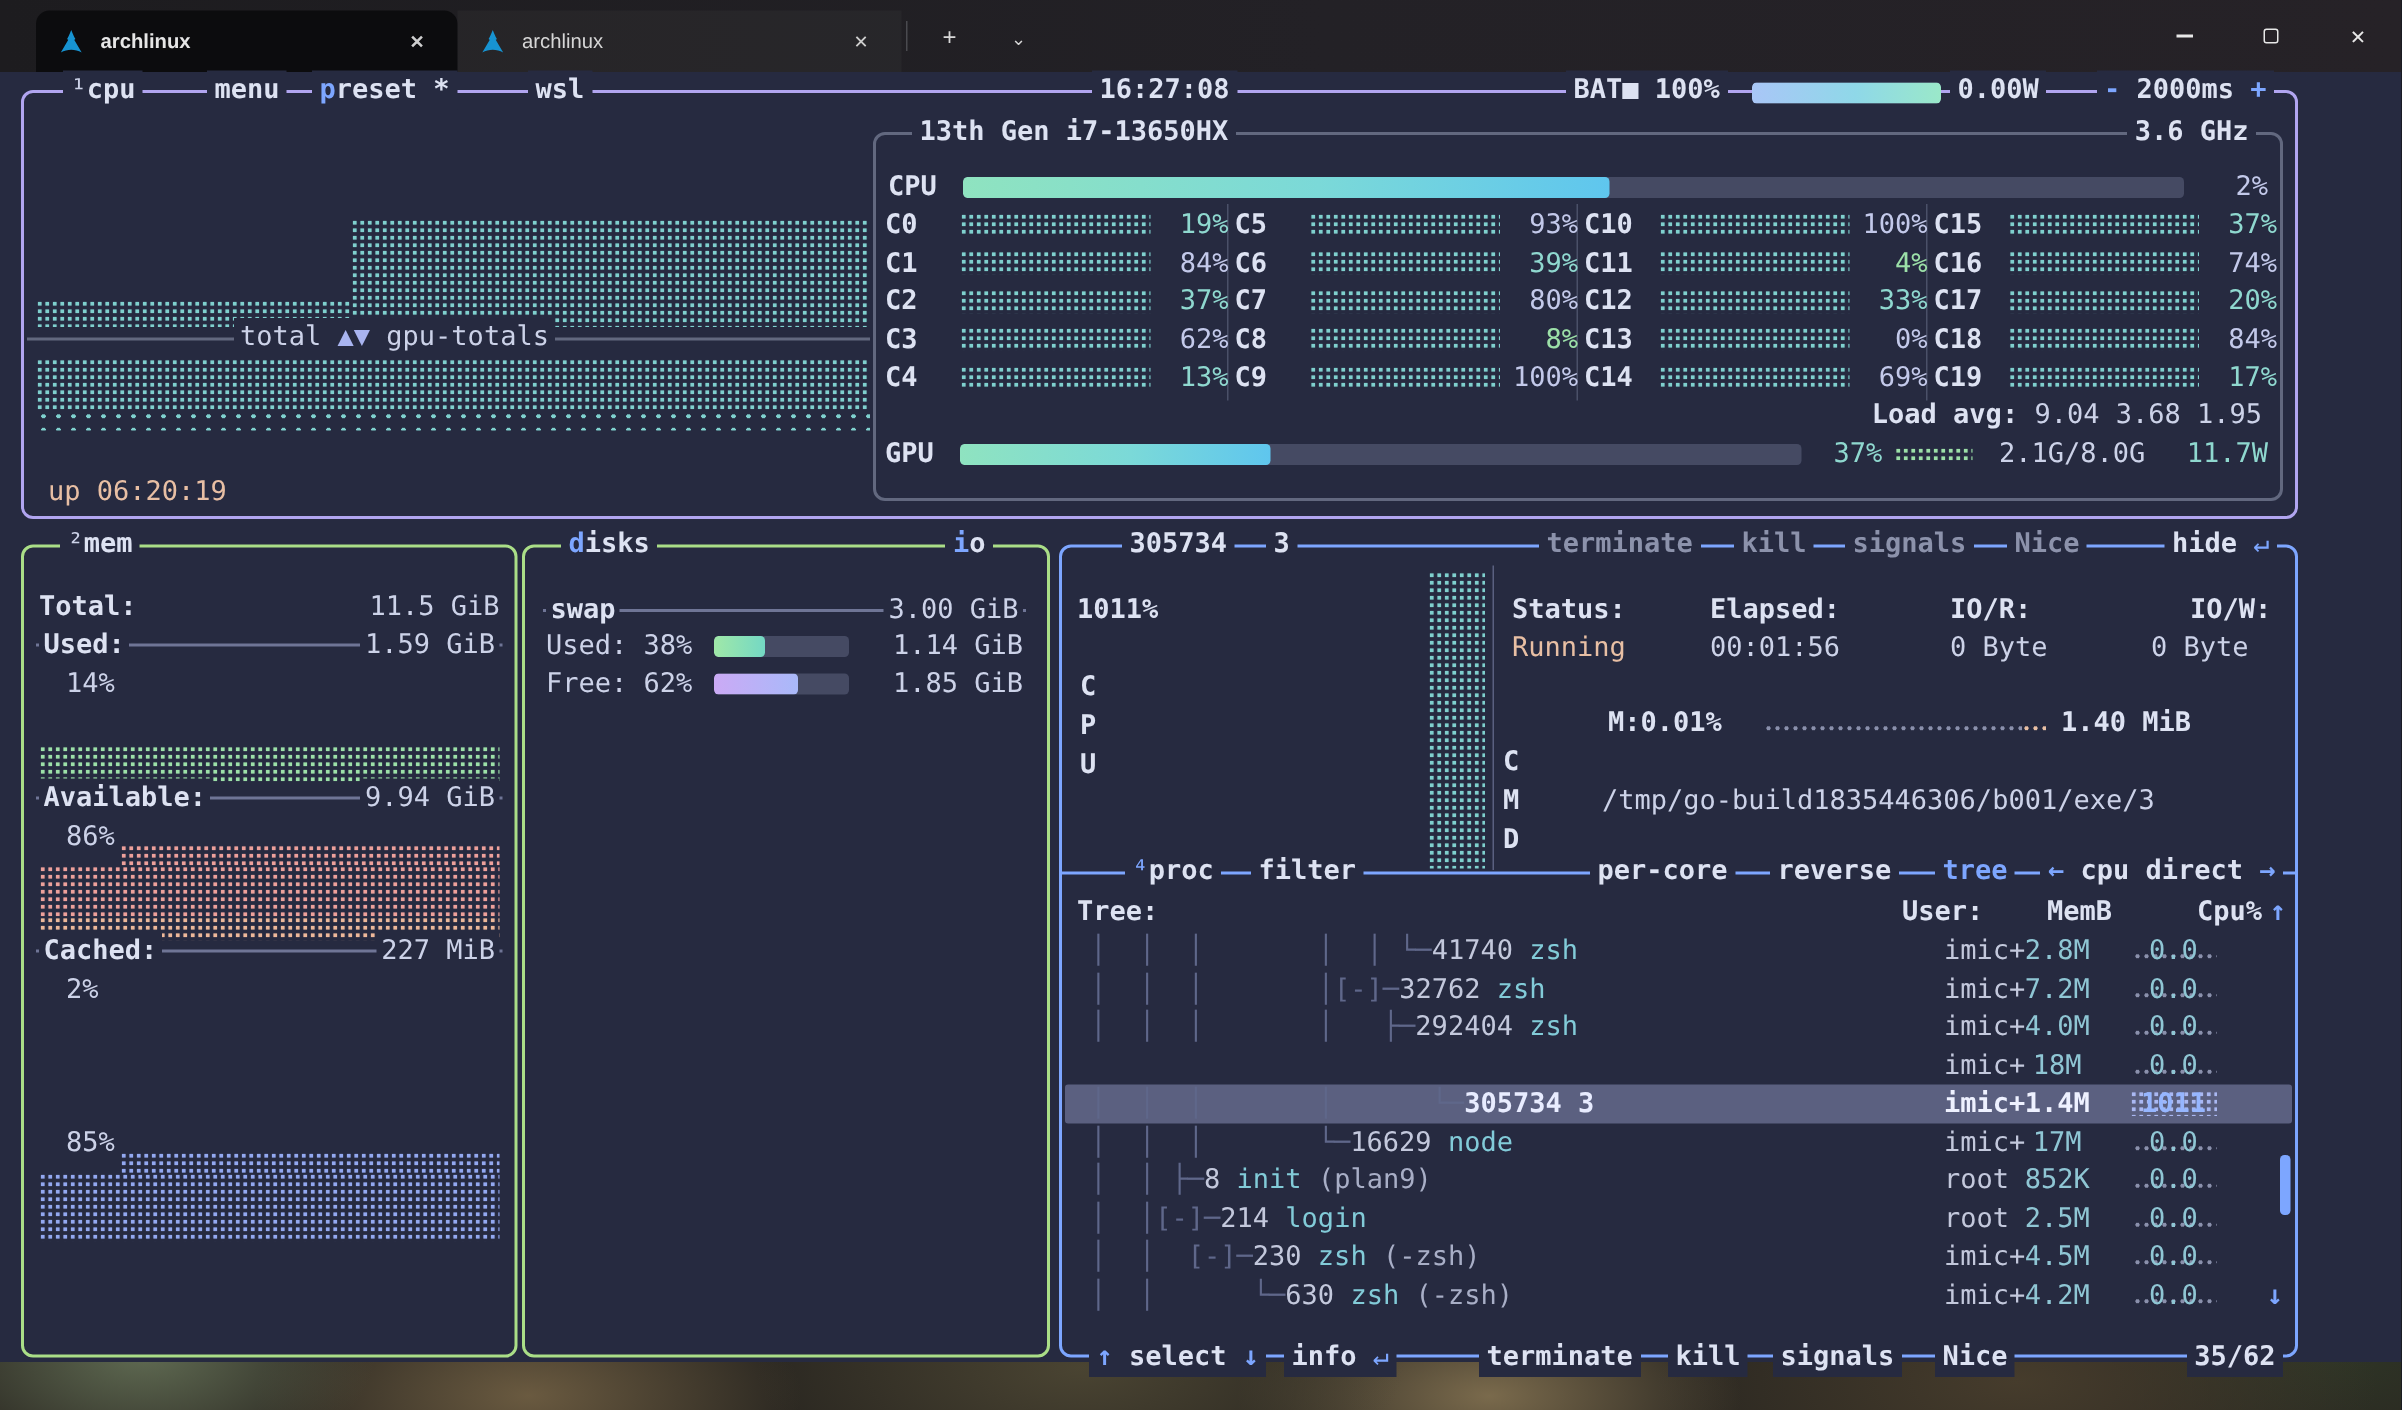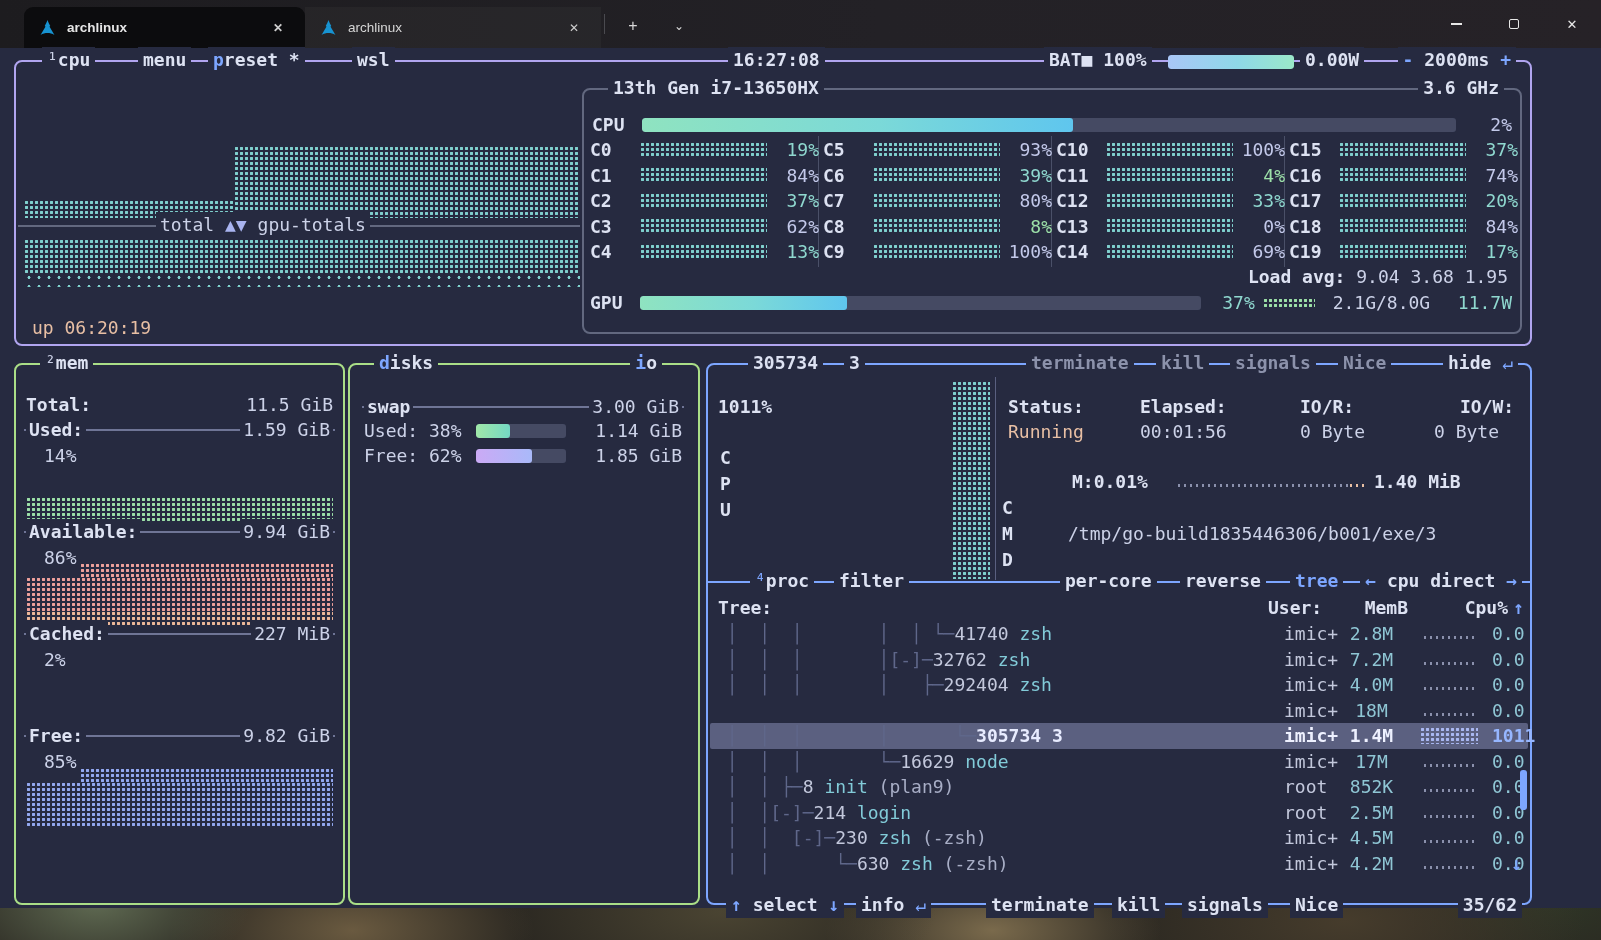--- a/index.html
+++ b/index.html
@@ -170,28 +170,28 @@
   .hdr-row .h-cpu{position:absolute;right:22px;font-weight:bold;color:var(--fgb);}
   .hdr-row .h-arrow{position:absolute;right:6px;color:var(--blue);font-weight:bold;}
   #proc-rows{position:absolute;left:2px;right:2px;top:256px;}
   .prow{position:relative;height:25.5px;}
   .prow.sel{background:var(--selbg);border-radius:2px;}
   .ptree{position:absolute;left:6px;white-space:pre;color:#5f678a;}
   .ppid{color:#c3c8dc;}
   .pname{color:var(--cyanname);}
   .pargs{color:#a8aec6;}
   .prow.sel .ppid,.prow.sel .pname{color:#e8ecff;font-weight:bold;}
-  .puser{position:absolute;left:574px;color:#c3c8dc;}
+  .puser{position:absolute;left:586px;color:#c3c8dc;}
   .prow.sel .puser{color:#eef1ff;font-weight:bold;}
   .pmem{position:absolute;left:625px;width:73px;text-align:center;color:var(--valcyan);}
   .prow.sel .pmem{color:#eef1ff;font-weight:bold;}
   .pdots{position:absolute;left:712px;top:12px;width:56px;height:9px;
     background-image:radial-gradient(circle,#8a90ac 1.3px,transparent 1.5px);background-size:6px 9px;}
   .pbraille{position:absolute;left:710px;top:4px;width:58px;height:17px;--dc:#aab8f2;}
-  .pcpu{position:absolute;left:782px;width:62px;text-align:left;color:var(--valcyan);}
+  .pcpu{position:absolute;left:708px;width:62px;text-align:center;color:var(--valcyan);}
   .prow.sel .pcpu{color:#96b6ff;font-weight:bold;}
   .scrollbar{position:absolute;right:3px;top:405px;width:7px;height:40px;background:var(--blue);border-radius:3px;}
   .scrolldown{position:absolute;right:8px;top:486px;color:var(--blue);font-weight:bold;}
   .fl-select{left:18px;text-align:right;} .fl-info{left:148px;} .fl-term{left:278px;} .fl-kill{left:404px;}
   .fl-sig{left:474px;} .fl-nice{left:582px;} .fl-pos{right:8px;}
 </style>
 </head>
 <body>
 
 <div id="screen">
@@ -407,25 +407,20 @@
       <div class="mpct" style="top:180px">86%</div>
       <div class="mgraph dots" style="left:64px;top:198px;width:253px;height:14px;--dc:#eda09b"></div>
       <div class="mgraph dots" style="left:10px;top:212px;width:307px;height:34px;--dc:#eda09b"></div>
       <div class="mgraph dots" style="left:10px;top:246px;width:307px;height:16px;--dc:#edb89a"></div>
       <div class="divrow" style="top:256px">
           <span class="divline"></span>
           <span class="divlabel">Cached:</span>
           <span class="divval">227 MiB</span>
         </div>
       <div class="mpct" style="top:282px">2%</div>
-      <div class="divrow" style="top:358px">
-          <span class="divline"></span>
-          <span class="divlabel">Free:</span>
-          <span class="divval">9.82 GiB</span>
-        </div>
       <div class="mpct" style="top:384px">85%</div>
       <div class="mgraph dots" style="left:64px;top:403px;width:253px;height:14px;--dc:#93a8f0"></div>
       <div class="mgraph dots" style="left:10px;top:417px;width:307px;height:46px;--dc:#93a8f0"></div>
     </div>
 
     <div class="box" id="disks-box">
       <span class="blabel lbl-disks"><span class="blue b">d</span><span class="b">isks</span></span>
       <span class="blabel lbl-io"><span class="blue b">i</span><span class="b">o</span></span>
       <div class="divrow" style="top:29px;left:12px;right:14px">
           <span class="divline"></span>

